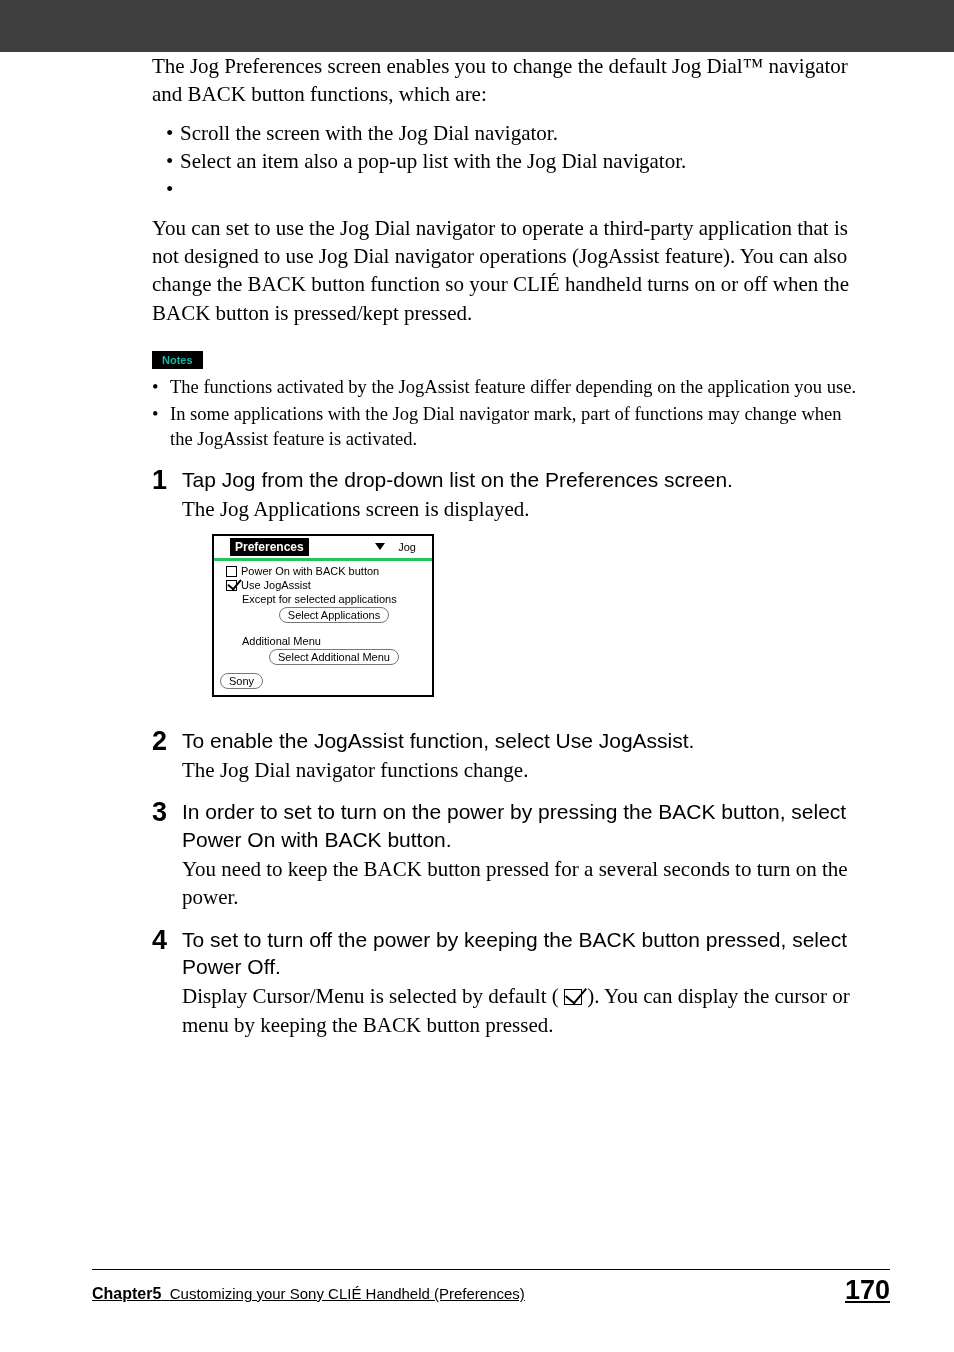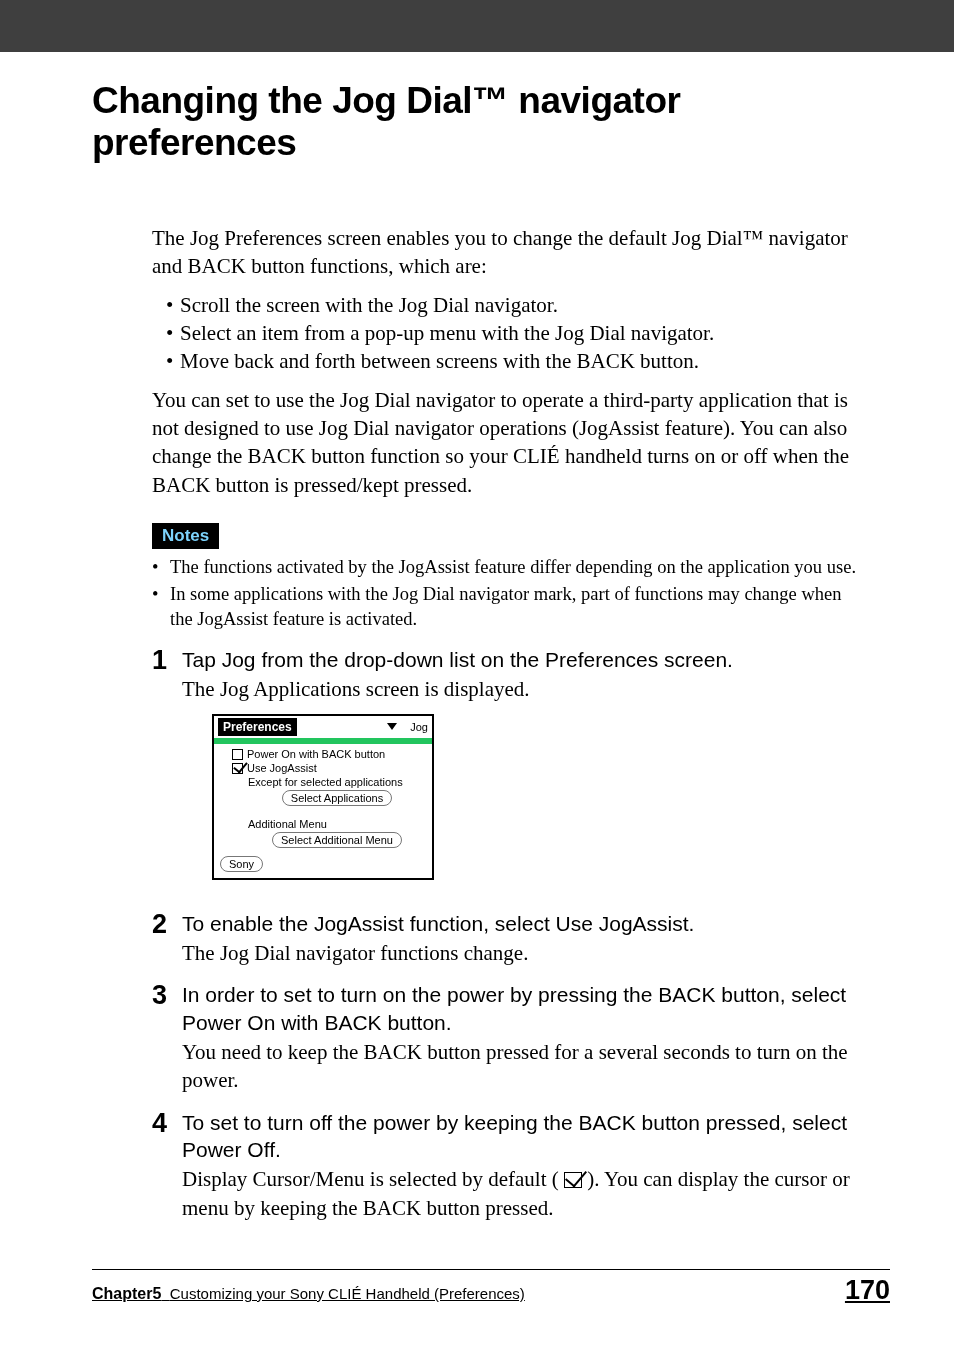--- a/index.html
+++ b/index.html
@@ -42,24 +42,24 @@
   .bullets .dot { width: 14px; }
   .para2 {
     margin-top: 10px;
     font-size: 21px;
     line-height: 1.35;
     margin-left: 60px;
   }
   .notes-label {
     display: inline-block;
     background: #000;
-    color: #7dd3fc;
+    color: #14b8a6;
     font-family: Arial, Helvetica, sans-serif;
     font-weight: bold;
-    font-size: 17px;
+    font-size: 11px;
     padding: 3px 10px;
     margin-left: 60px;
     margin-top: 24px;
     margin-bottom: 6px;
   }
   .notes-list {
     margin-left: 60px;
     font-size: 18.5px;
     line-height: 1.35;
   }
@@ -118,43 +118,43 @@
     margin: 10px 0 16px 30px;
     font-family: Arial, Helvetica, sans-serif;
     font-size: 11px;
     padding: 0 0 6px 0;
     background: #fff;
   }
   .shot-header {
     display: flex;
     align-items: center;
     justify-content: space-between;
-    border-bottom: 6px solid #22c55e;
-    padding: 2px 4px;
+    border-bottom: 3px solid #22c55e;
+    padding: 2px 16px;
   }
   .shot-title {
     background: #000;
     color: #fff;
     font-weight: bold;
     padding: 2px 5px;
     font-size: 12px;
   }
   .shot-dd {
     display: flex;
     align-items: center;
     gap: 13px;
     font-size: 11px;
   }
   .tri {
     width: 0; height: 0;
     border-left: 5px solid transparent;
     border-right: 5px solid transparent;
     border-top: 7px solid #000;
   }
-  .shot-body { padding: 4px 6px 2px 18px; }
+  .shot-body { padding: 4px 6px 2px 12px; }
   .srow { display: flex; align-items: flex-start; gap: 4px; margin-bottom: 2px; }
   .scheck {
     width: 11px; height: 11px;
     border: 1.5px solid #000;
     flex-shrink: 0;
     position: relative;
     margin-top: 1px;
   }
   .scheck.checked::after {
     content: "";
@@ -199,36 +199,34 @@
   .footer .left { font-size: 15px; }
   .footer .left b { font-weight: 900; font-size: 16px; }
   .footer .pageno { font-weight: 900; font-size: 27px; }
 </style>
 </head>
 <body>
 
 <div class="topbar"></div>
 
 <div class="content">
-  <h1>Changing the Jog Dial™ navigator preferences</h1>
 
   <div class="intro">
     <p>The Jog Preferences screen enables you to change the default Jog Dial™ navigator and BACK button functions, which are:</p>
     <div class="bullets">
       <div class="row">
           <span class="dot">•</span>
           <span>Scroll the screen with the Jog Dial navigator.</span>
         </div>
       <div class="row">
           <span class="dot">•</span>
-          <span>Select an item from a pop-up menu with the Jog Dial navigator.</span>
+          <span>Select an item also a pop-up list with the Jog Dial navigator.</span>
         </div>
       <div class="row">
           <span class="dot">•</span>
-          <span>Move back and forth between screens with the BACK button.</span>
         </div>
     </div>
   </div>
 
   <p class="para2">You can set to use the Jog Dial navigator to operate a third-party application that is not designed to use Jog Dial navigator operations (JogAssist feature). You can also change the BACK button function so your CLIÉ handheld turns on or off when the BACK button is pressed/kept pressed.</p>
 
   <div class="notes-label">Notes</div>
   <div class="notes-list">
     <div class="nrow">
         <span class="ndot">•</span>

